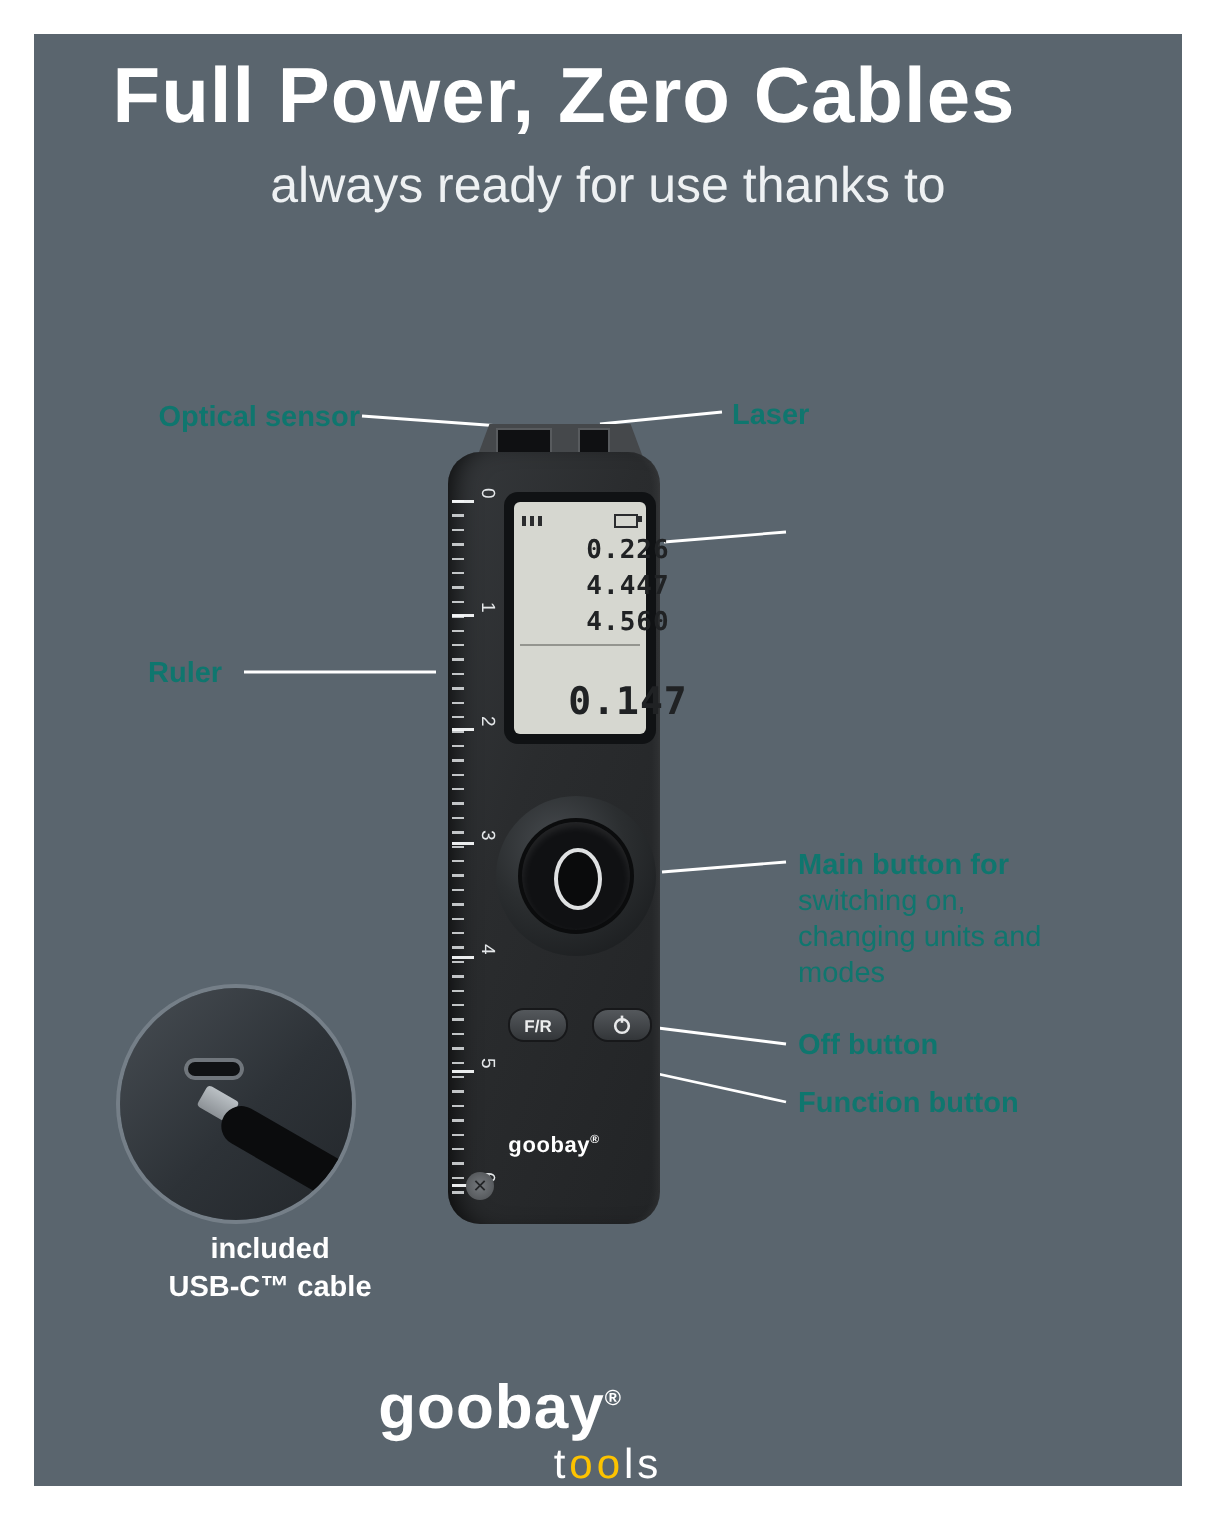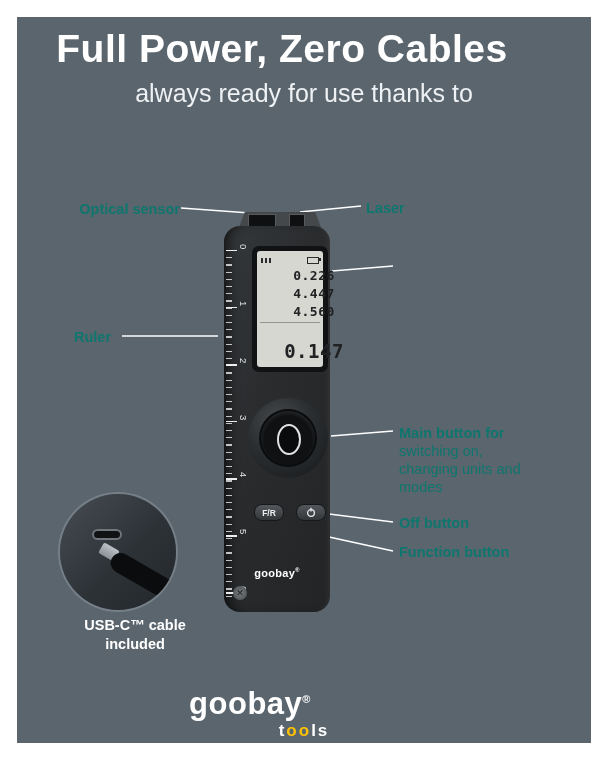--- a/index.html
+++ b/index.html
@@ -100,21 +100,21 @@
   #usb-tip{position:absolute;left:40px;top:52px;width:18px;height:12px;border-radius:2px;
     background:linear-gradient(#bac0c4,#8c9196);transform:rotate(30deg);}
   #usb-cable{position:absolute;left:52px;top:54px;width:92px;height:20px;border-radius:10px;
     background:#0b0c0d;transform:rotate(30deg);transform-origin:left center;}
 
   
   #footer-brand{position:absolute;left:0;top:686px;width:500px;text-align:center;
     color:#ffffff;font-size:31px;font-weight:bold;letter-spacing:.5px;}
   #footer-brand sup{font-size:11px;}
   #footer-sub{position:absolute;left:0;top:721px;width:608px;text-align:center;
-    color:#ffffff;font-size:17px;font-weight:bold;letter-spacing:2px;}
+    color:#ffffff;font-size:21px;font-weight:normal;letter-spacing:2px;}
   .oo-yellow{color:#fdc300;}
 </style>
 </head>
 <body>
 
 <div id="panel"></div>
 
 <div class="title">Full Power, Zero Cables</div>
 <div class="subtitle">
   <div>always ready for use thanks to</div>
@@ -183,18 +183,18 @@
 </div>
 <div id="co-off" class="callout">Off button</div>
 <div id="co-func" class="callout">Function button</div>
 
 <div id="usb-circle">
   <div id="usb-port"></div>
   <div id="usb-tip"></div>
   <div id="usb-cable"></div>
 </div>
 <div id="usb-label">
+  <div>included</div>
   <div>USB-C™ cable</div>
-  <div>included</div>
 </div>
 
 <div id="footer-brand"><span>goobay</span><sup>®</sup></div>
 <div id="footer-sub"><span>t</span><span class="oo-yellow">oo</span><span>ls</span></div>
 
 </body></html>

